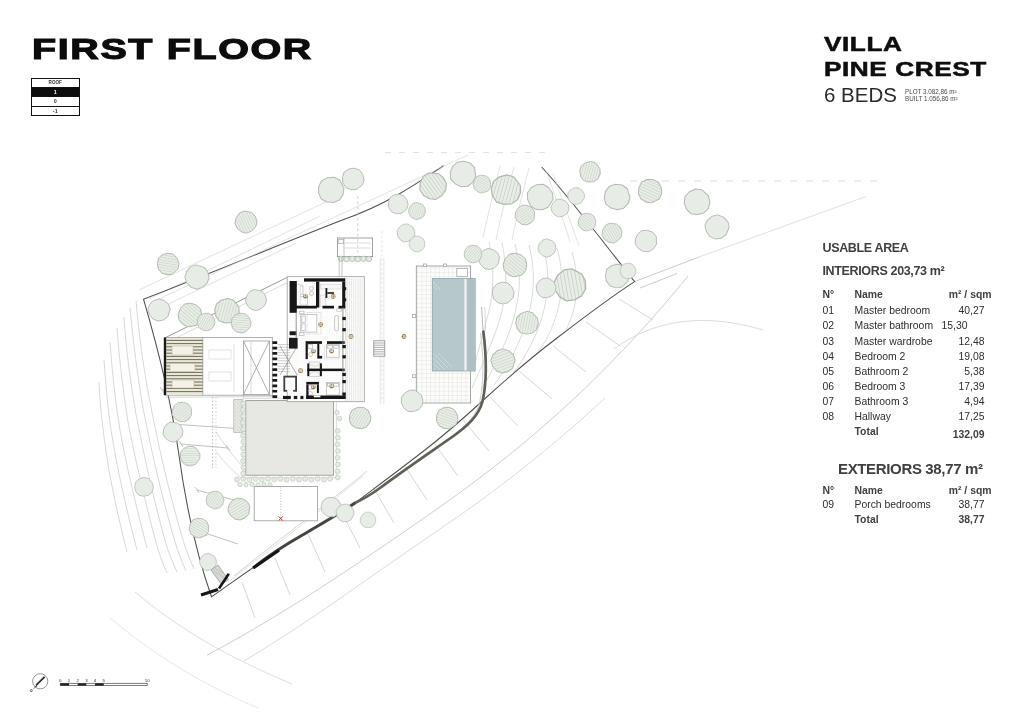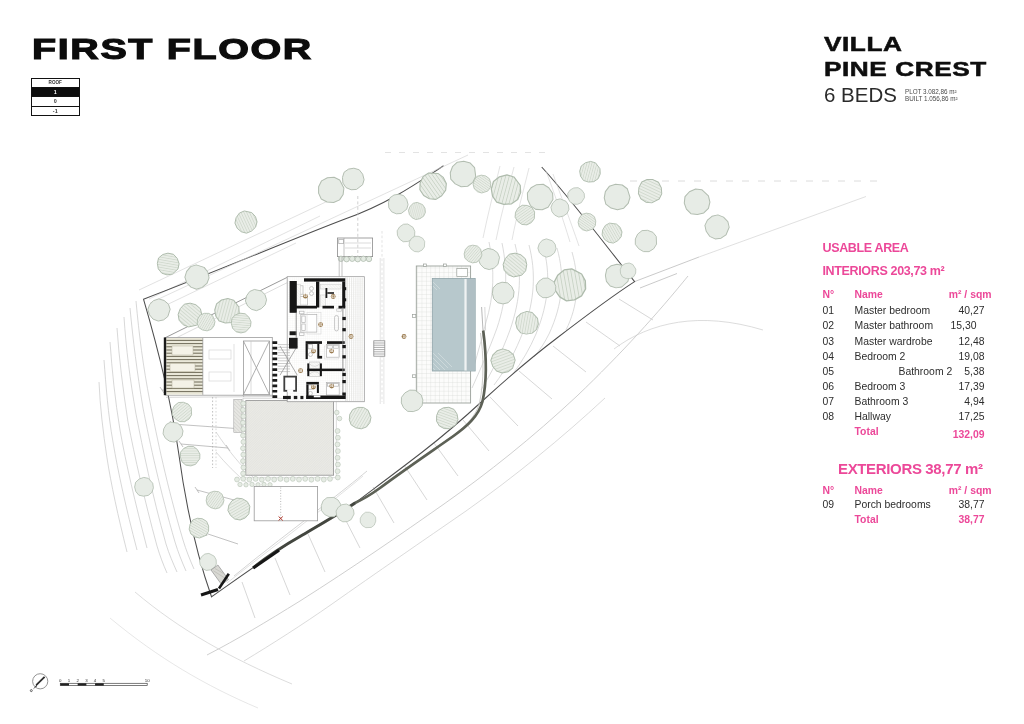--- a/index.html
+++ b/index.html
@@ -1,20 +1,20 @@
 <!DOCTYPE html>
 <html><head>
 <meta charset="utf-8">
 <style>
   html,body{margin:0;padding:0;background:#fff;}
   #page{position:relative;width:1024px;height:724px;background:#fff;overflow:hidden;
         font-family:"Liberation Sans",sans-serif;}
   .abs{position:absolute;}
   .rowtxt{font-size:10.4px;color:#2d2d2d;}
-  .bold{font-weight:bold;color:#ec4899;}
+  .bold{font-weight:bold;color:#404040;}
 </style>
 </head>
 <body>
 <div id="page">
 
 <div class="abs" id="title" style="left:32px;top:33px;font-size:29px;font-weight:bold;color:#0c0c0c;letter-spacing:1.2px;transform:scaleX(1.36);transform-origin:left top;white-space:nowrap;-webkit-text-stroke:1.1px #0c0c0c;">FIRST FLOOR</div>
 
 <div class="abs" id="floorsel" style="left:31px;top:77.5px;width:46.5px;border:0.9px solid #111;font-weight:bold;">
   <div style="height:8px;line-height:8px;text-align:center;font-size:4.6px;color:#333;border-bottom:0.9px solid #111;">ROOF</div>
   <div style="height:8.6px;line-height:8.6px;text-align:center;font-size:5.4px;color:#fff;background:#0d0d0d;">1</div>
@@ -34,29 +34,29 @@
 
 <div class="abs" id="tab1" style="left:822.5px;top:287px;width:162px;">
   <div class="abs rowtxt bold" style="left:0;top:1.6px;">N°</div>
   <div class="abs rowtxt bold" style="left:32px;top:1.6px;">Name</div>
   <div class="abs rowtxt bold" style="right:-7px;top:1.6px;">m² / sqm</div>
   <div class="abs rowtxt" style="left:0;top:18.4px;">01</div>
   <div class="abs rowtxt" style="left:32px;top:18.4px;">Master bedroom</div>
   <div class="abs rowtxt" style="right:0;top:18.4px;">40,27</div>
   <div class="abs rowtxt" style="left:0;top:33.4px;">02</div>
   <div class="abs rowtxt" style="left:32px;top:33.4px;">Master bathroom</div>
-  <div class="abs rowtxt" style="right:8px;top:33.4px;">15,30</div>
+  <div class="abs rowtxt" style="right:17px;top:33.4px;">15,30</div>
   <div class="abs rowtxt" style="left:0;top:48.5px;">03</div>
   <div class="abs rowtxt" style="left:32px;top:48.5px;">Master wardrobe</div>
   <div class="abs rowtxt" style="right:0;top:48.5px;">12,48</div>
   <div class="abs rowtxt" style="left:0;top:63.5px;">04</div>
   <div class="abs rowtxt" style="left:32px;top:63.5px;">Bedroom 2</div>
   <div class="abs rowtxt" style="right:0;top:63.5px;text-align:right;">19,08</div>
   <div class="abs rowtxt" style="left:0;top:78.6px;">05</div>
-  <div class="abs rowtxt" style="left:32px;top:78.6px;margin-left:44px;">Bathroom 2</div>
+  <div class="abs rowtxt" style="left:32px;top:78.6px;">Bathroom 2</div>
   <div class="abs rowtxt" style="right:0;top:78.6px;">5,38</div>
   <div class="abs rowtxt" style="left:0;top:93.7px;">06</div>
   <div class="abs rowtxt" style="left:32px;top:93.7px;">Bedroom 3</div>
   <div class="abs rowtxt" style="right:0;top:93.7px;">17,39</div>
   <div class="abs rowtxt" style="left:0;top:108.7px;">07</div>
   <div class="abs rowtxt" style="left:32px;top:108.7px;">Bathroom 3</div>
   <div class="abs rowtxt" style="right:0;top:108.7px;">4,94</div>
   <div class="abs rowtxt" style="left:0;top:123.8px;">08</div>
   <div class="abs rowtxt" style="left:32px;top:123.8px;">Hallway</div>
   <div class="abs rowtxt" style="right:0;top:123.8px;">17,25</div>

